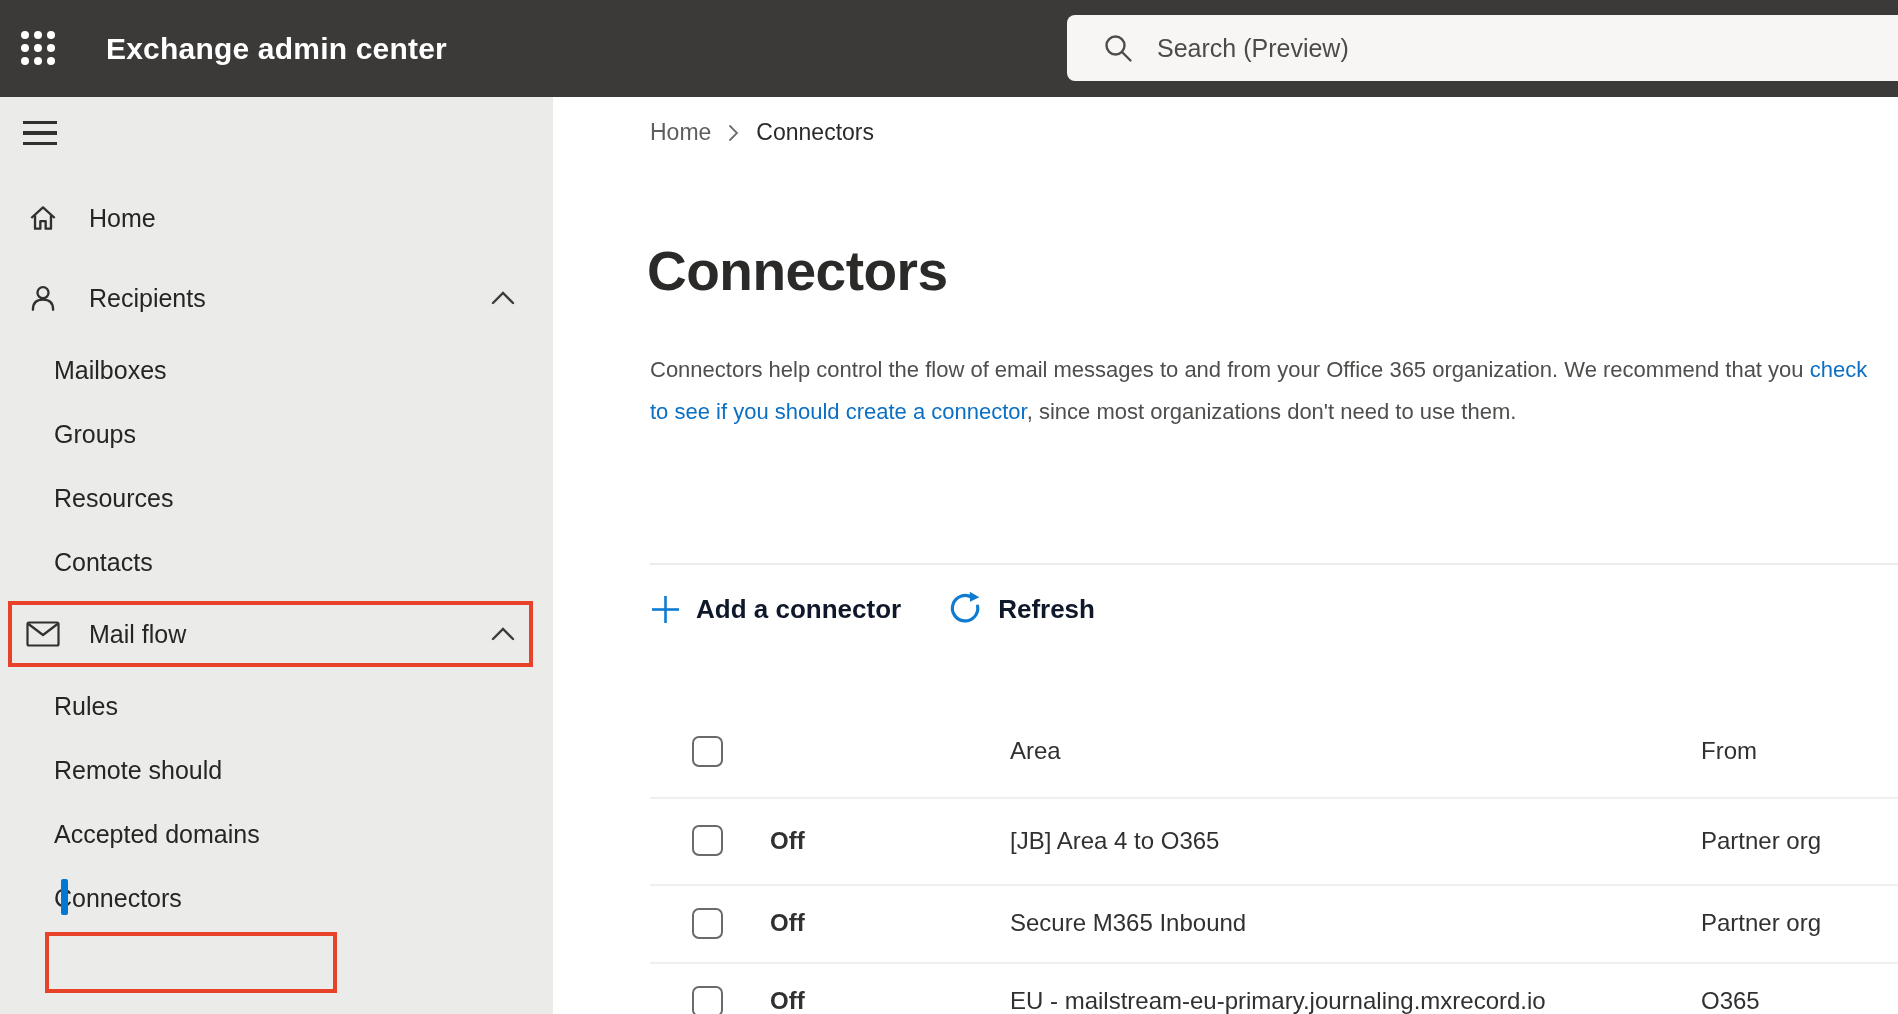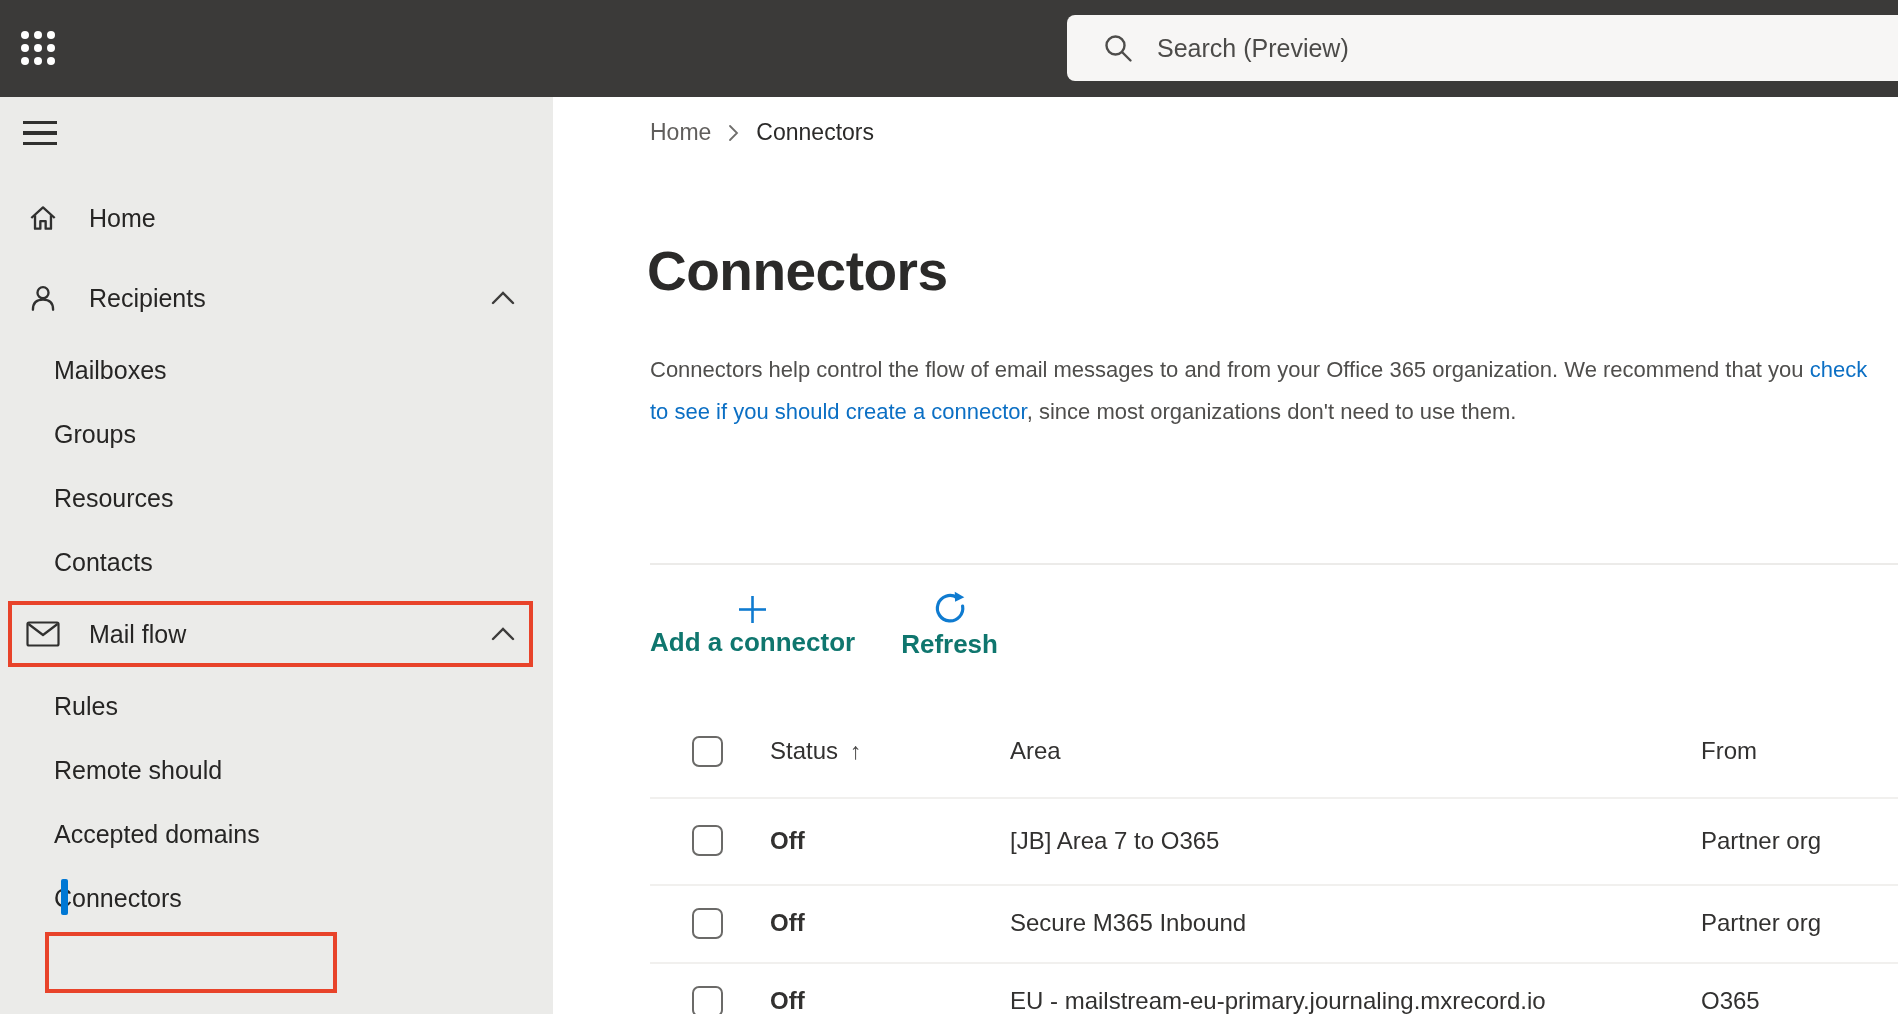--- a/index.html
+++ b/index.html
@@ -54,21 +54,21 @@
   #breadcrumb{position:absolute;left:97px;top:22px;display:flex;align-items:center;gap:17px;font-size:23px;}
   .crumb-root{color:#605e5c;cursor:pointer;}
   .crumb-sep{display:flex;align-items:center;}
   .crumb-current{color:#2b2a29;}
   #page-title{position:absolute;left:94px;top:142px;font-size:55px;font-weight:700;color:#2b2a29;letter-spacing:-.5px;}
   #page-desc{position:absolute;left:97px;top:252px;width:1240px;font-size:22px;line-height:41.5px;color:#4f4e4c;}
   #page-desc a{color:#0b6fc4;text-decoration:none;cursor:pointer;}
 
   #toolbar{position:absolute;left:97px;right:0;top:466px;border-top:2px solid #ecebe9;}
   .toolbar-inner{display:flex;align-items:center;gap:46px;padding-top:26px;}
-  .tool-btn{display:flex;align-items:center;gap:2px;cursor:pointer;font-size:26px;font-weight:600;color:#0f766e;flex-direction:column;}
+  .tool-btn{display:flex;align-items:center;gap:15px;cursor:pointer;font-size:26px;font-weight:600;color:#0f172a;}
 
   
   .trow{position:absolute;left:97px;right:0;}
   .trow .cell{position:absolute;top:0;height:100%;display:flex;align-items:center;font-size:24px;color:#323130;}
   .trow{border-bottom:2px solid #f1f0ee;}
   #thead{top:608px;height:92px;}
   #row1{top:700px;height:87px;}
   #row2{top:787px;height:78px;}
   #row3{top:865px;height:78px;border-bottom:none;}
   .cell.c-check{left:42px;}
@@ -90,20 +90,21 @@
         <span></span>
         <span></span>
         <span></span>
         <span></span>
         <span></span>
         <span></span>
         <span></span>
         <span></span>
     </div>
   </div>
+  <div class="app-title">Exchange admin center</div>
   <div class="searchbox">
     <svg class="search-icon" viewBox="0 0 30 30">
       <circle cx="12.5" cy="12.5" r="9" fill="none" stroke="#4e4d4b" stroke-width="2.4"></circle>
       <line x1="19.5" y1="19.5" x2="27.5" y2="27.5" stroke="#4e4d4b" stroke-width="2.4" stroke-linecap="round"></line>
     </svg>
     <input type="text" placeholder="Search (Preview)" style="">
   </div>
 </div>
 
 <div id="sidebar">
@@ -216,41 +217,37 @@
         </svg>
         <span>Refresh</span>
       </div>
     </div>
   </div>
 
   <div class="trow" id="thead">
     <div class="cell c-check">
         <span class="checkbox"></span>
       </div>
-    <div class="cell c-status hdr">
-      <span>Status</span>
-      <span class="sort-arrow">↑</span>
-    </div>
     <div class="cell c-name hdr">
         <span>Area</span>
       </div>
     <div class="cell c-from hdr">
         <span>From</span>
       </div>
   </div>
 
   <div class="trow" id="row1">
     <div class="cell c-check">
         <span class="checkbox"></span>
       </div>
     <div class="cell c-status">
         <span class="status-val">Off</span>
       </div>
     <div class="cell c-name">
-        <span>[JB] Area 7 to O365</span>
+        <span>[JB] Area 4 to O365</span>
       </div>
     <div class="cell c-from">
         <span>Partner org</span>
       </div>
   </div>
 
   <div class="trow" id="row2">
     <div class="cell c-check">
         <span class="checkbox"></span>
       </div>

